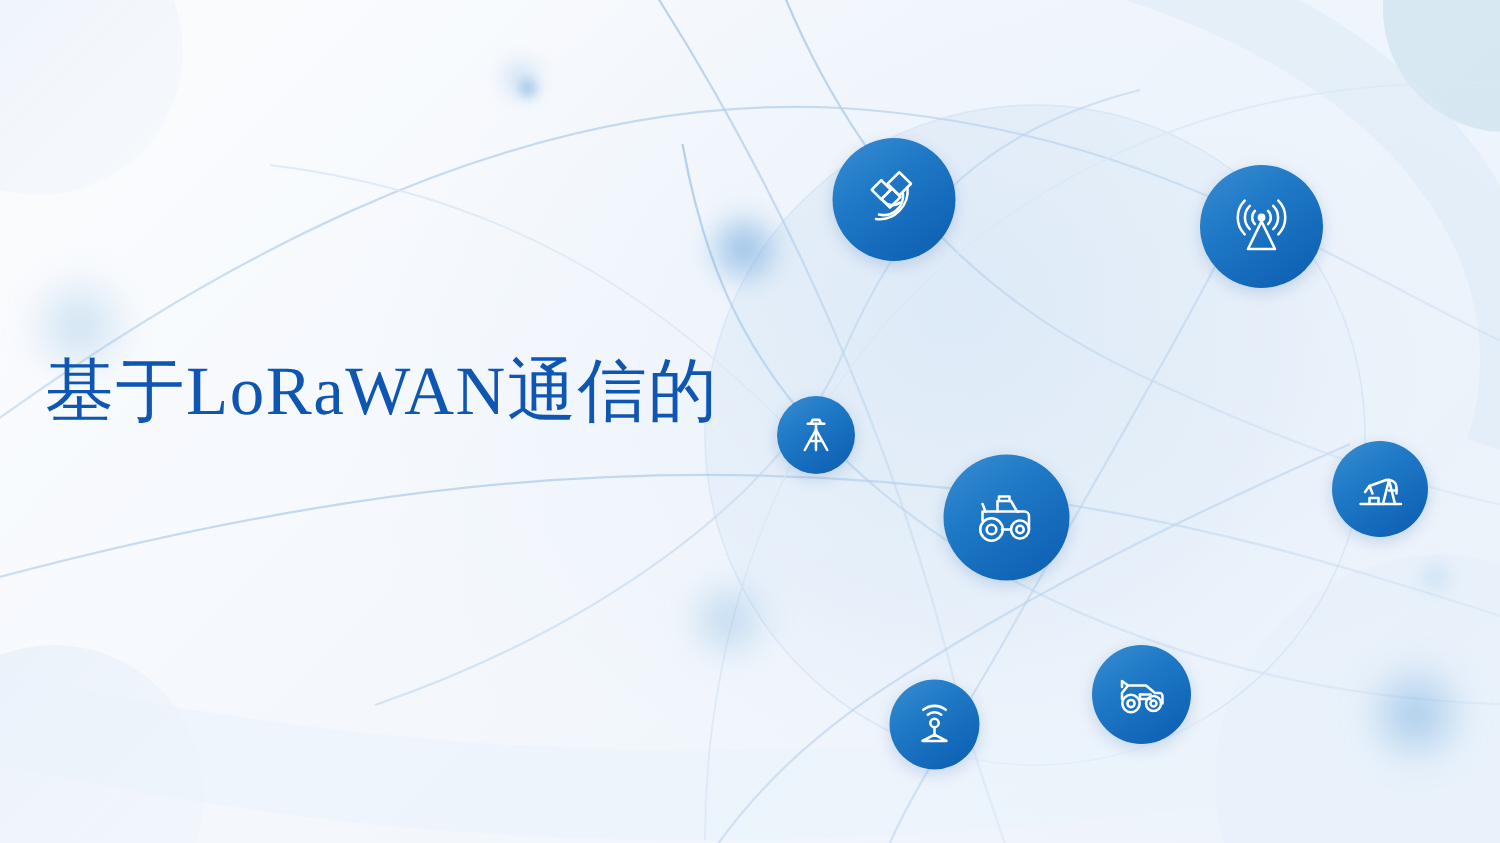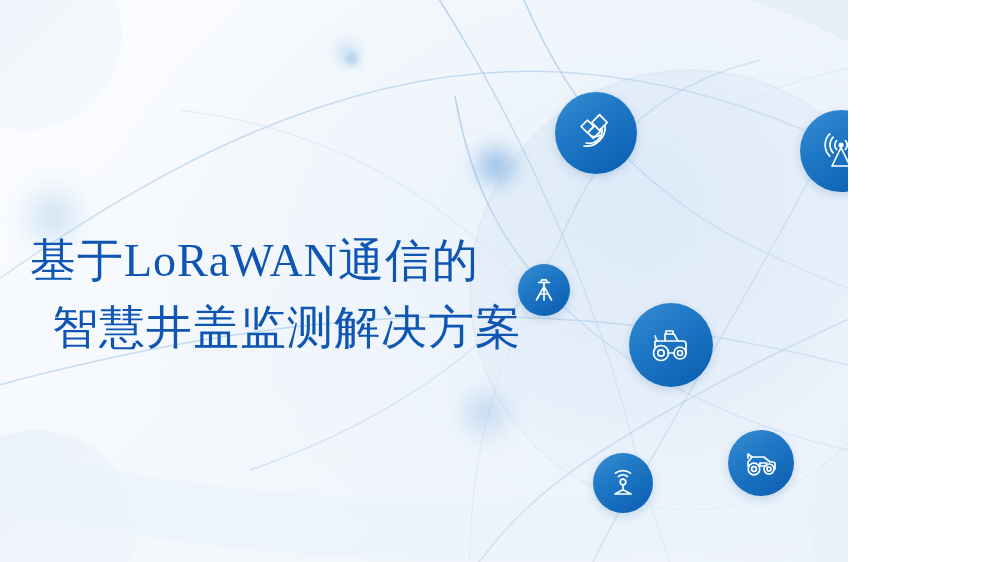--- a/index.html
+++ b/index.html
@@ -2,21 +2,21 @@
 <html><head>
 <meta charset="utf-8">
 <style>
   html, body {
     margin: 0;
     padding: 0;
     background: #ffffff;
   }
   #slide {
     position: relative;
-    width: 848px;
+    width: 1000px;
     height: 562px;
     overflow: hidden;
     background:
       radial-gradient(ellipse 900px 620px at 78% 44%, #e9f1fa 0%, rgba(233,241,250,0) 62%),
       linear-gradient(135deg, #fbfcfe 0%, #f4f8fd 45%, #eef4fb 100%);
     font-family: "Liberation Sans", sans-serif;
   }
 
   
   .bg-layer {
@@ -140,21 +140,20 @@
     <div class="dot d2"></div>
     <div class="dot d3"></div>
     <div class="dot d4"></div>
     <div class="dot d5"></div>
     <div class="dot d6"></div>
     <div class="dot d7"></div>
   </div>
 
   <div class="title-block">
     <div class="title-line l1">基于LoRaWAN通信的</div>
-    <div class="title-line l2">智慧井盖监测解决方案</div>
   </div>
 
   <div class="node" style="left:555px; top:92px; width:82px; height:82px;">
     <span>
       <svg width="44" height="44" viewBox="0 0 44 44">
         <rect x="9" y="11" width="9" height="9" transform="rotate(-45 13.5 15.5)"></rect>
         <rect x="20" y="6" width="11" height="11" transform="rotate(-45 25.5 11.5)"></rect>
         <rect x="15" y="17" width="10" height="8" transform="rotate(-45 20 21)"></rect>
         <path d="M26 24 a8 8 0 0 1 -11 -1"></path>
         <path d="M28 18 a13 13 0 0 1 -16 14"></path>

